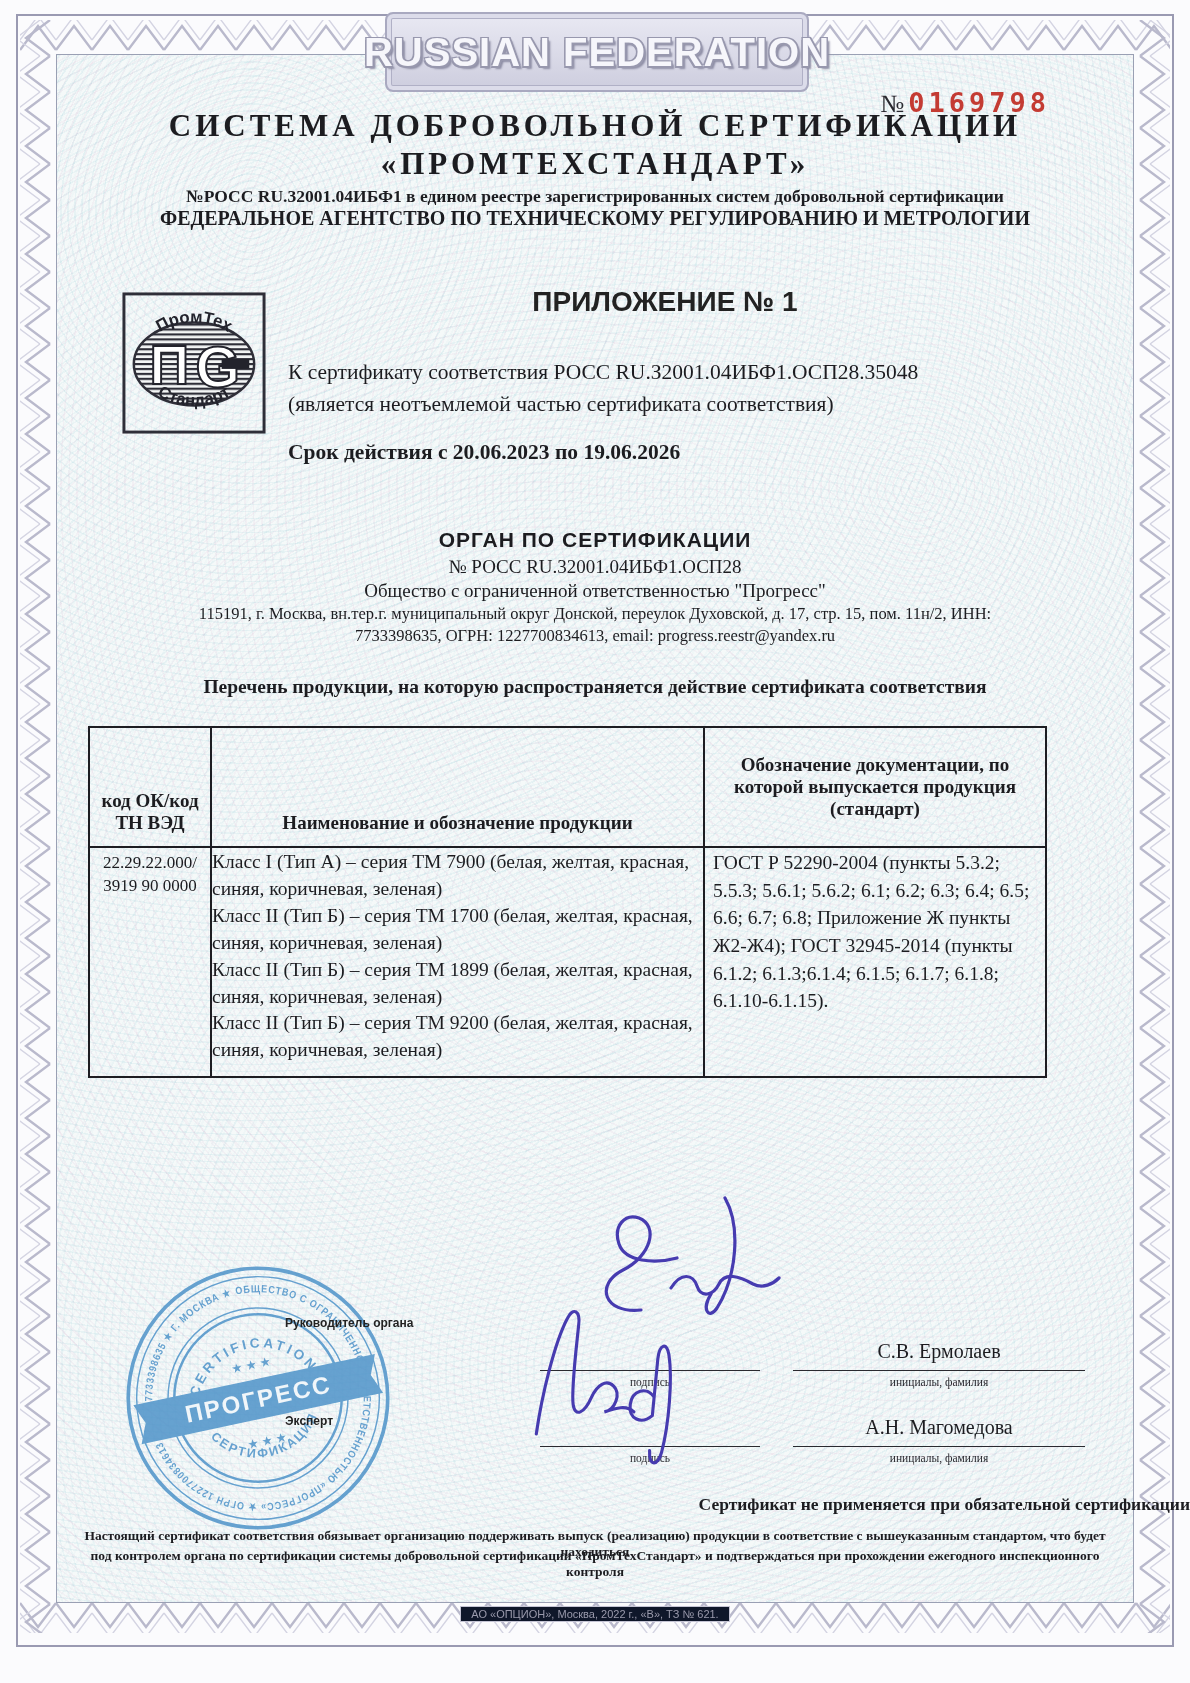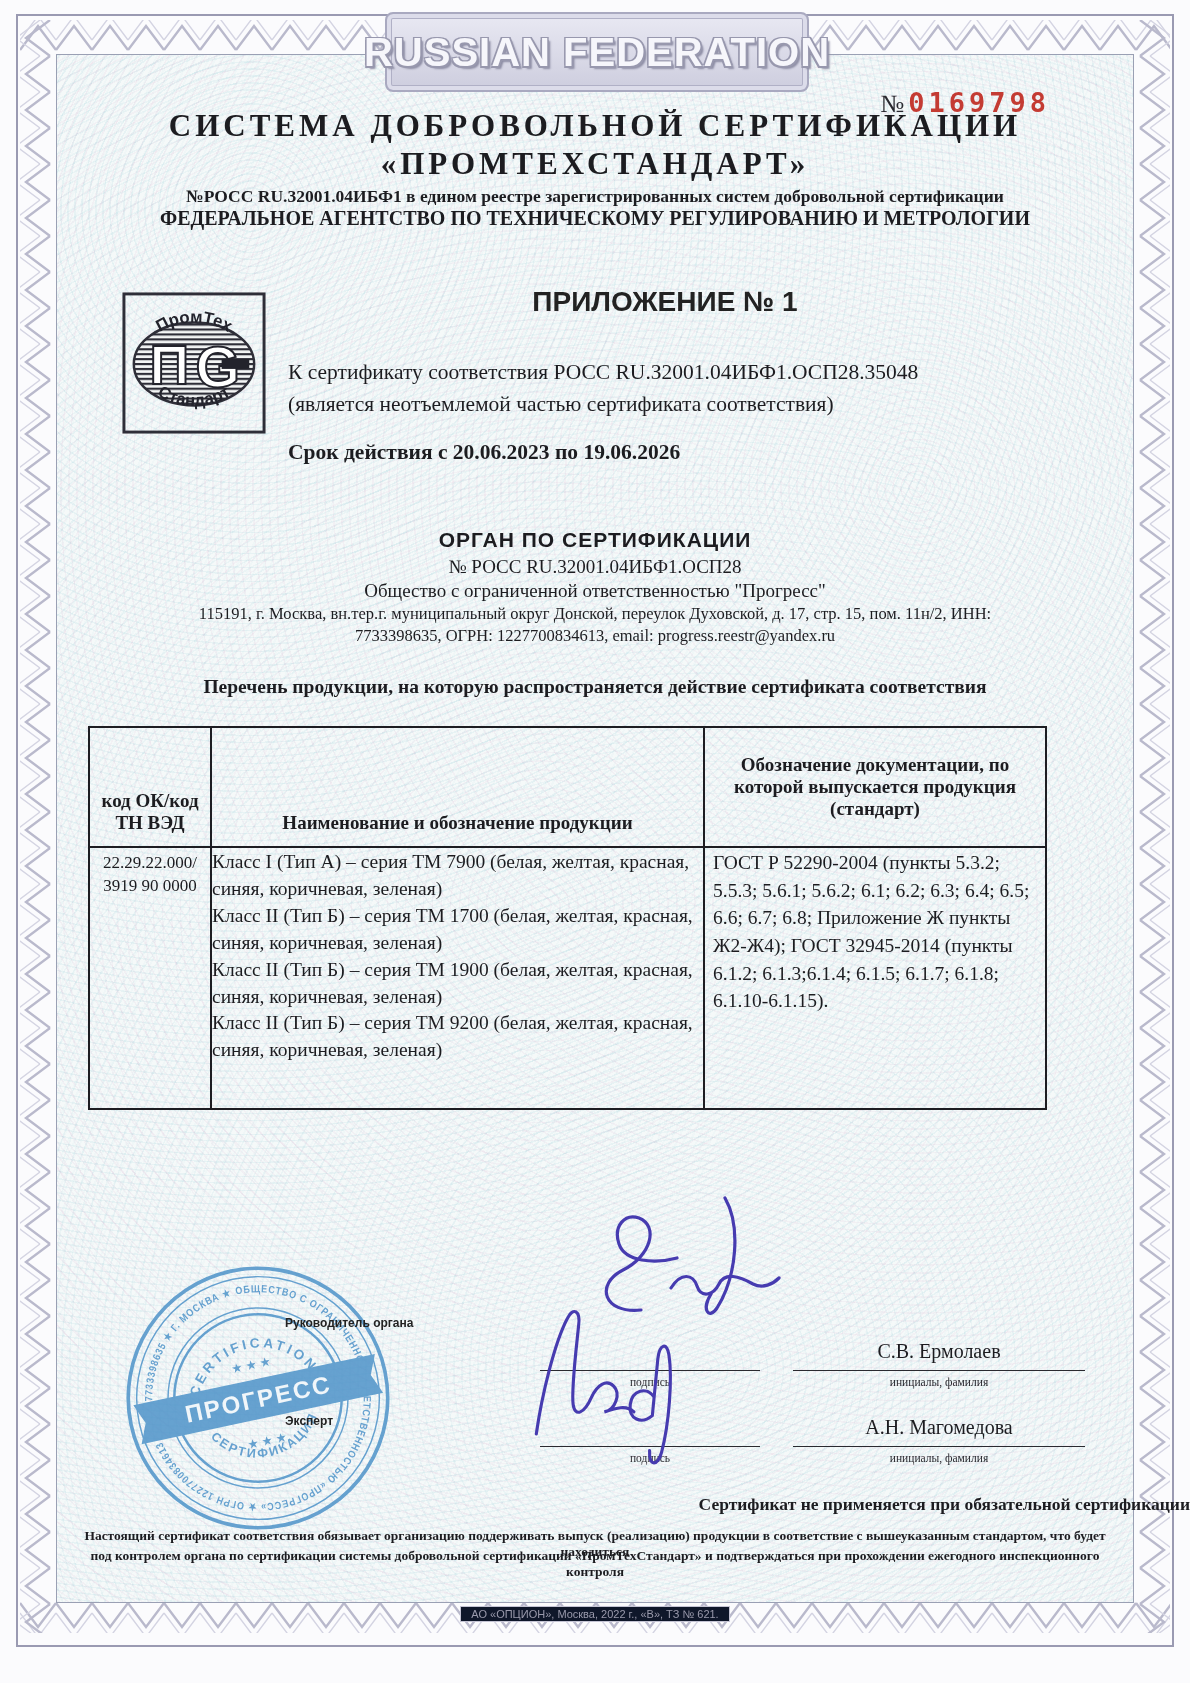--- a/index.html
+++ b/index.html
@@ -58,21 +58,21 @@
   .org-addr1{position:absolute;top:604px;left:0;width:100%;text-align:center;font-size:16.5px;}
   .org-addr2{position:absolute;top:626px;left:0;width:100%;text-align:center;font-size:16.5px;}
   .products-heading{position:absolute;top:676px;left:0;width:100%;text-align:center;font-size:19.5px;font-weight:bold;}
   
   .prod-table{position:absolute;left:88px;top:726px;width:957px;border-collapse:collapse;table-layout:fixed;}
   .prod-table td,.prod-table th{border:2px solid #1d1d22;font-weight:normal;}
   .prod-table th{font-size:19px;font-weight:bold;text-align:center;}
   .th1,.th2{vertical-align:bottom;padding-bottom:12px;margin-left:12px;}
   .th3{vertical-align:middle;padding:4px 18px;}
   .hdr-row{height:120px;}
-  .body-row{height:262px;}
+  .body-row{height:230px;}
   .td-code{vertical-align:top;text-align:center;font-size:17px;padding-top:4px;line-height:1.35;}
   .td-prod{vertical-align:top;font-size:19.5px;padding:1px 6px 2px 0;line-height:1.38;}
   .td-doc{vertical-align:top;font-size:19.5px;padding:1px 4px 2px 8px;line-height:1.42;}
   
   .sig-label{position:absolute;font-family:"Liberation Sans",sans-serif;font-weight:bold;font-size:12px;color:#222;z-index:5;}
   .lbl-head{left:285px;top:1316px;}
   .lbl-expert{left:285px;top:1414px;}
   .sig-line{position:absolute;border-bottom:1.5px solid #2a2a30;z-index:4;}
   .line-s1{left:540px;top:1370px;width:220px;}
   .line-n1{left:793px;top:1370px;width:292px;}
@@ -207,21 +207,21 @@
       <th class="th3">Обозначение документации, по которой выпускается продукция (стандарт)</th>
     </tr>
     <tr class="body-row">
       <td class="td-code">
         <div>22.29.22.000/</div>
         <div>3919 90 0000</div>
       </td>
       <td class="td-prod">
         <div>Класс I (Тип А) – серия ТМ 7900 (белая, желтая, красная, синяя, коричневая, зеленая)</div>
         <div>Класс II (Тип Б) – серия ТМ 1700 (белая, желтая, красная, синяя, коричневая, зеленая)</div>
-        <div>Класс II (Тип Б) – серия ТМ 1900 (белая, желтая, красная, синяя, коричневая, зеленая)</div>
+        <div>Класс II (Тип Б) – серия ТМ 1899 (белая, желтая, красная, синяя, коричневая, зеленая)</div>
         <div>Класс II (Тип Б) – серия ТМ 9200 (белая, желтая, красная, синяя, коричневая, зеленая)</div>
       </td>
       <td class="td-doc">ГОСТ Р 52290-2004 (пункты 5.3.2; 5.5.3; 5.6.1; 5.6.2; 6.1; 6.2; 6.3; 6.4; 6.5; 6.6; 6.7; 6.8; Приложение Ж пункты Ж2-Ж4); ГОСТ 32945-2014 (пункты 6.1.2; 6.1.3;6.1.4; 6.1.5; 6.1.7; 6.1.8; 6.1.10-6.1.15).</td>
     </tr>
   </tbody>
     </table>
 
   <svg class="stamp" viewBox="0 0 260 260">
     <defs>
       <path id="ringPath" d="M130,29 a101,101 0 1 1 -0.01,0 z"></path>

